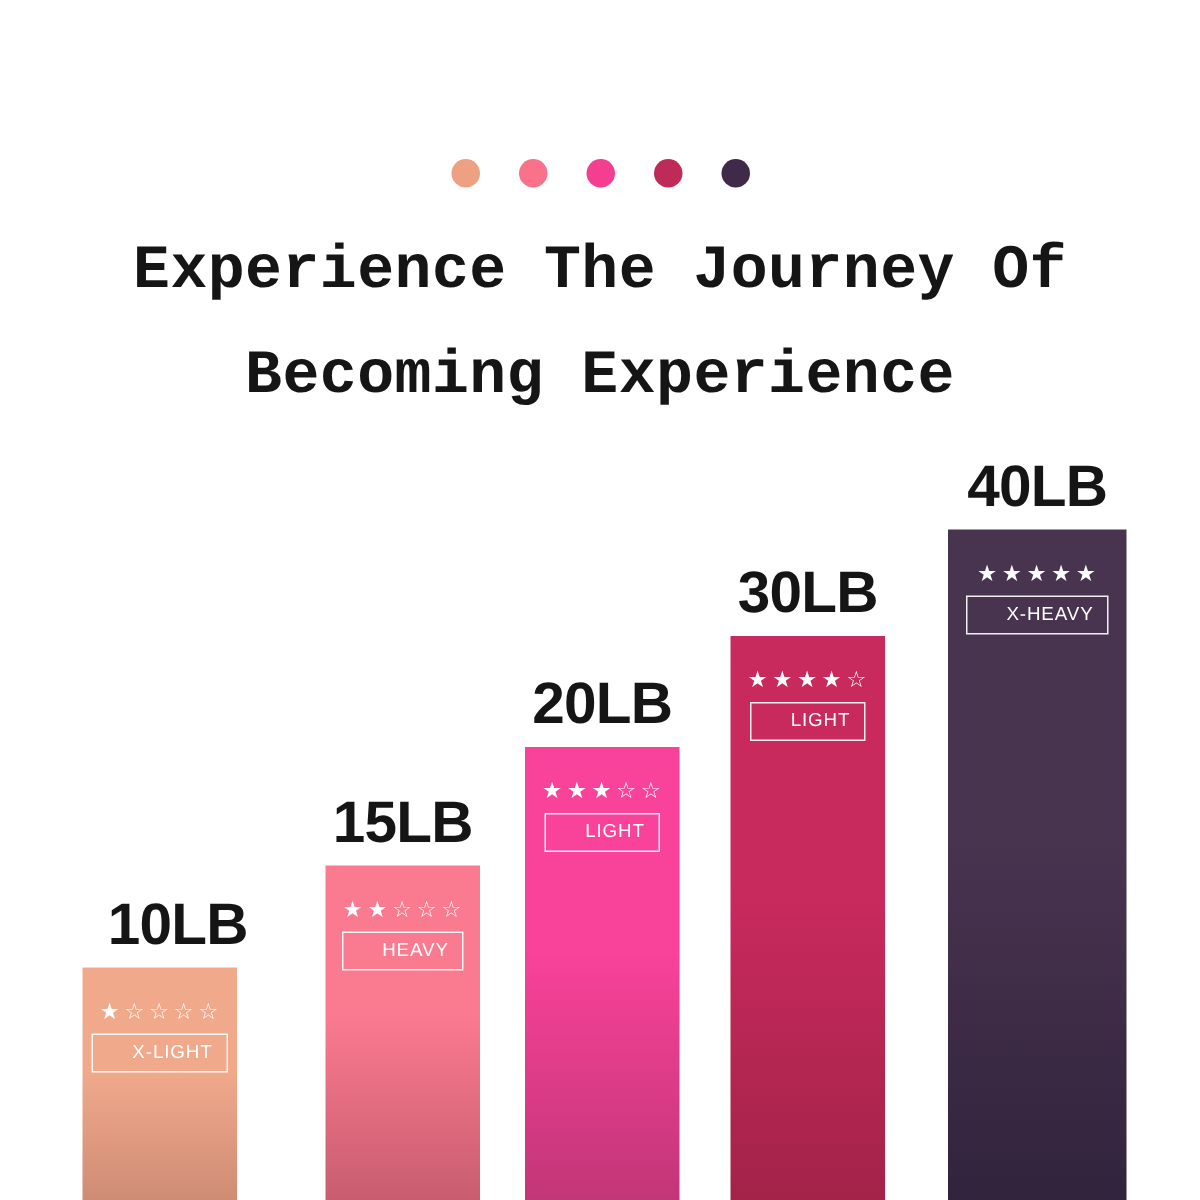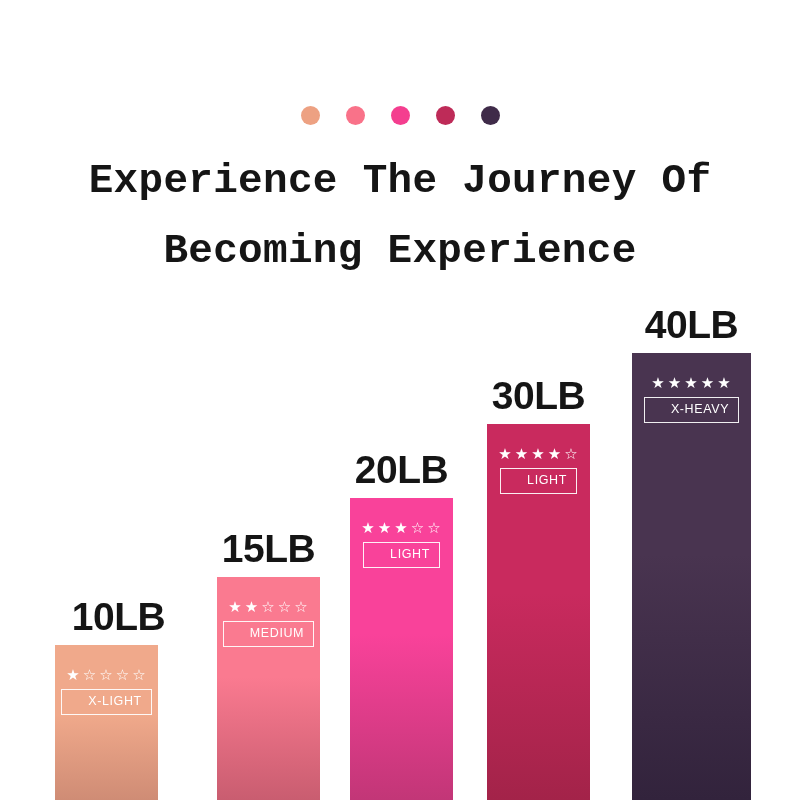--- a/index.html
+++ b/index.html
@@ -157,21 +157,21 @@
         <div class="bar-label" style="bottom: 229px;">15LB</div>
         <div class="bar" style="height: 223px; background: linear-gradient(rgb(250, 122, 144) 0%, rgb(250, 122, 144) 45%, rgb(201, 93, 112) 100%);">
           <div class="badge-wrap">
             <div class="stars">
               <span class="star">★</span>
               <span class="star">★</span>
               <span class="star">☆</span>
               <span class="star">☆</span>
               <span class="star">☆</span>
             </div>
-            <div class="level-tag">MEDIUM</div>
+            <div class="level-tag">HEAVY</div>
           </div>
         </div>
       </div>
       <div class="bar-group" style="left: 350px; width: 103px; height: 258px;">
         <div class="bar-label" style="bottom: 308px;">20LB</div>
         <div class="bar" style="height: 302px; background: linear-gradient(rgb(249, 66, 154) 0%, rgb(249, 66, 154) 45%, rgb(194, 54, 119) 100%);">
           <div class="badge-wrap">
             <div class="stars">
               <span class="star">★</span>
               <span class="star">★</span>

